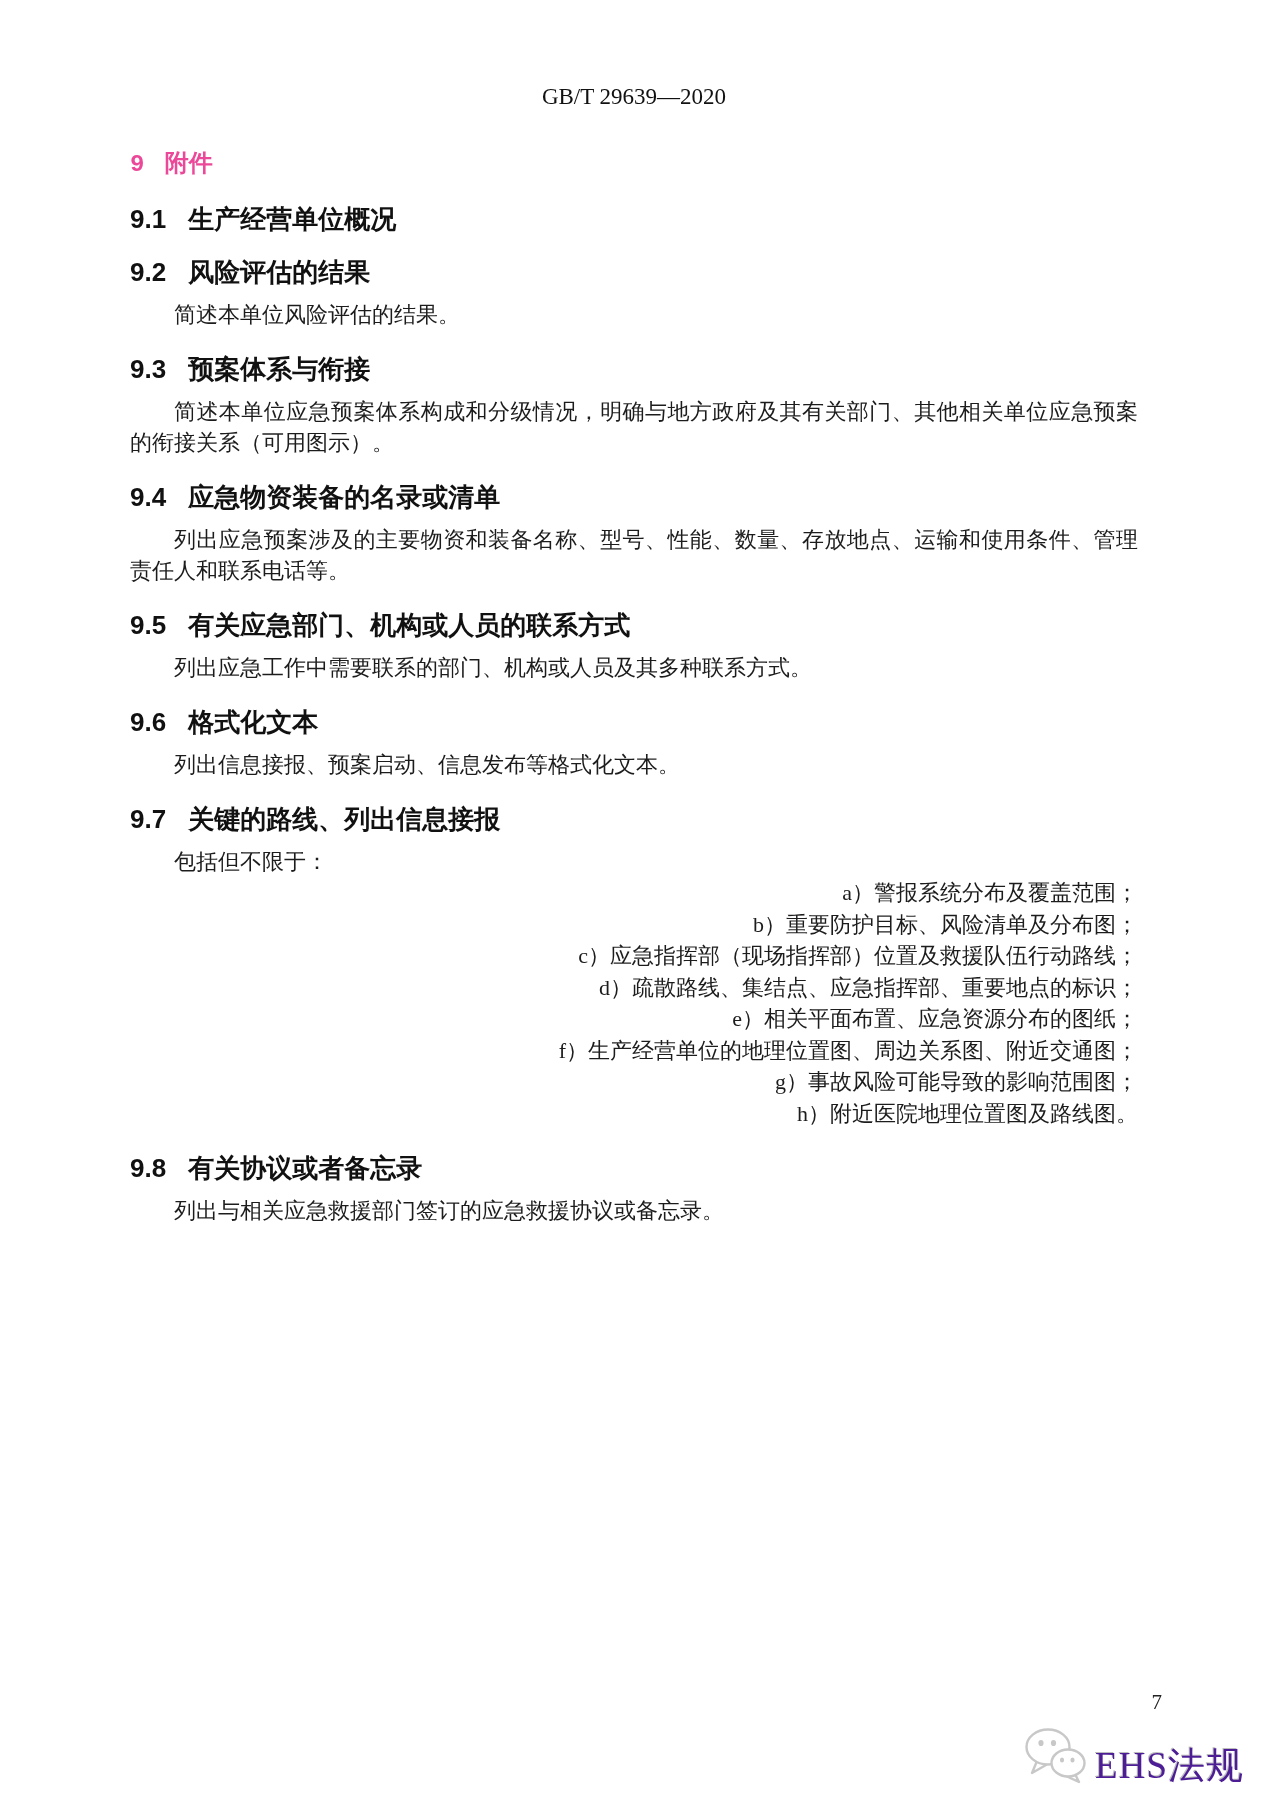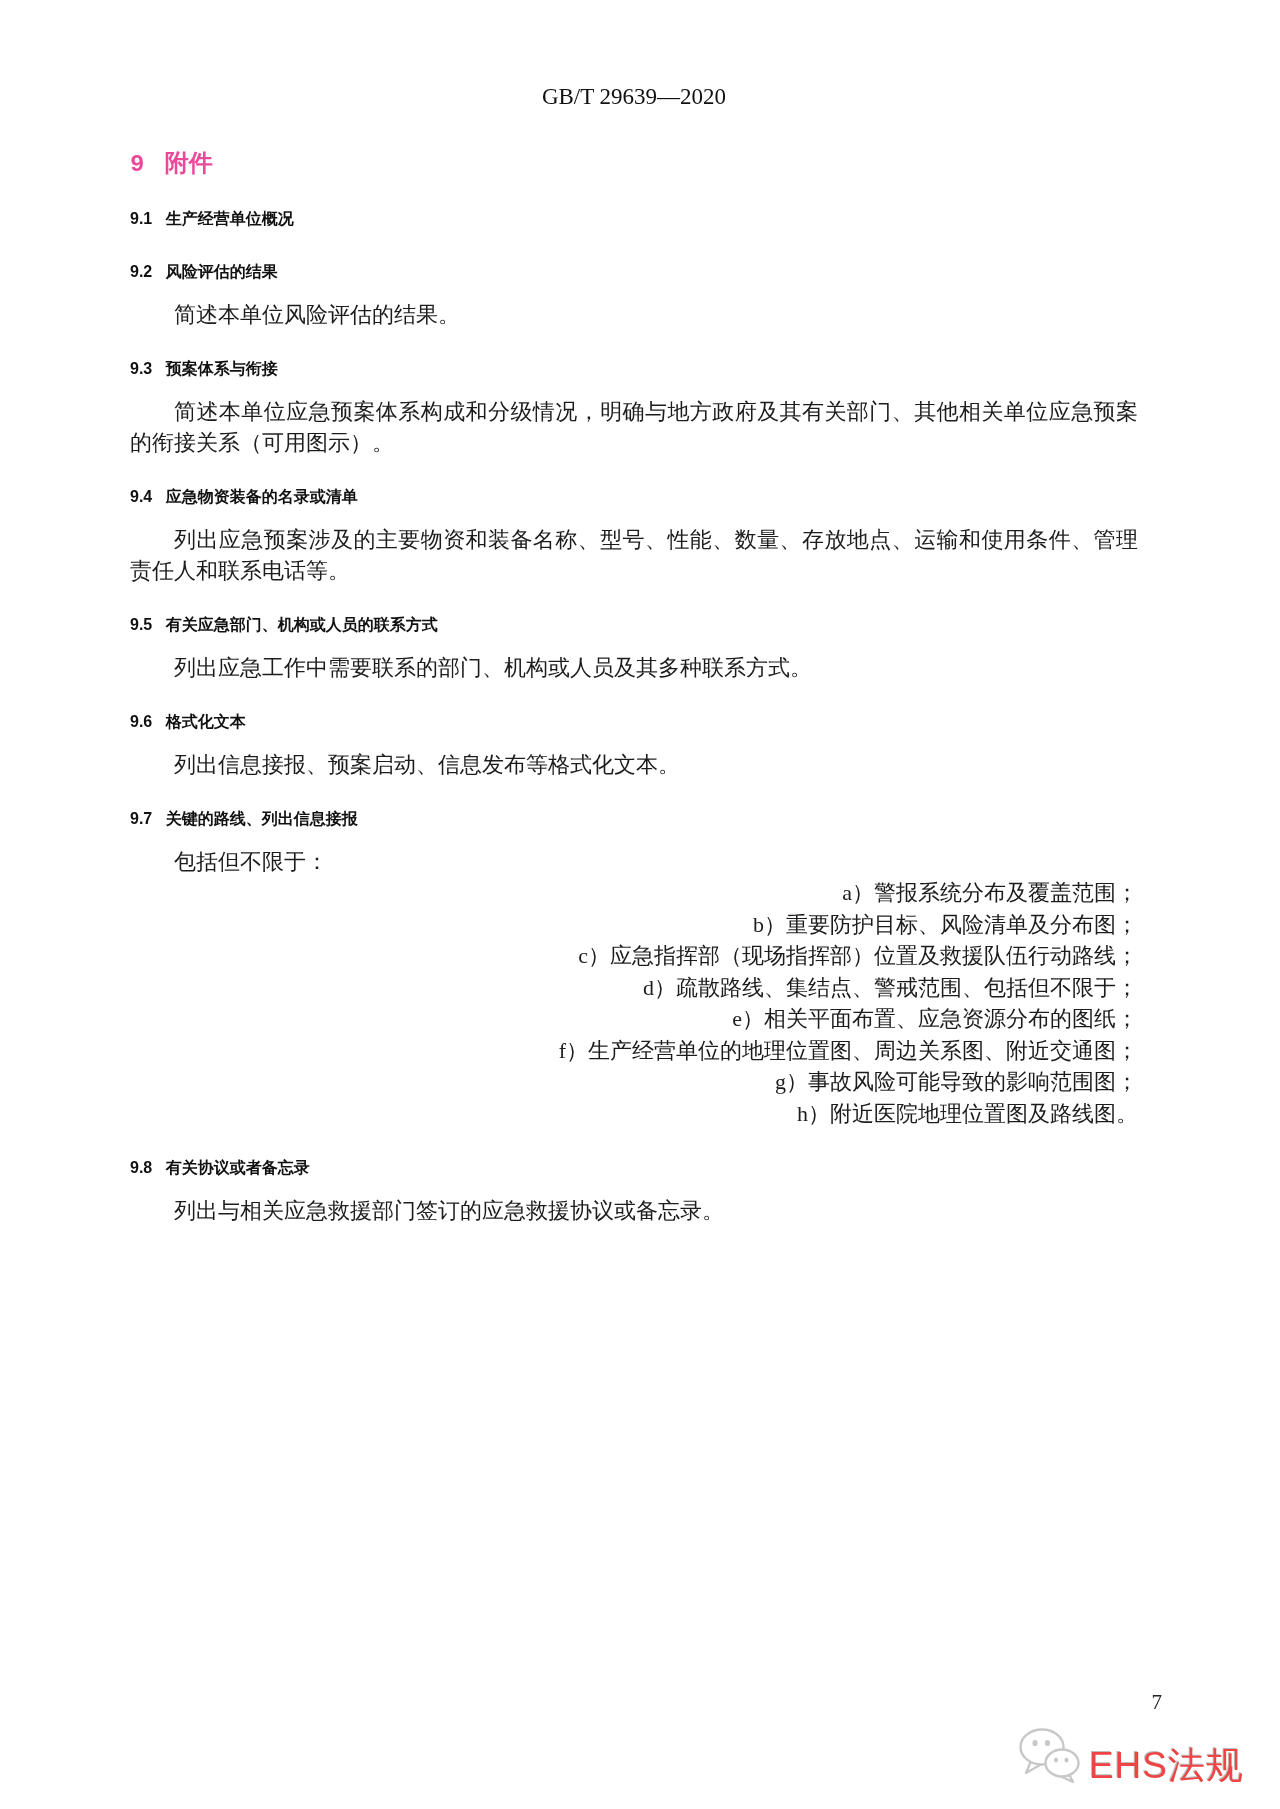--- a/index.html
+++ b/index.html
@@ -31,21 +31,21 @@
     font-weight: 700;
     font-size: 24px;
     line-height: 30px;
     color: #ec4899;
   }
   .chapter-heading .chap-num { margin-right: 0.85em; }
   .sec-head {
     margin-top: 25px;
     font-family: "Liberation Sans", sans-serif;
     font-weight: 700;
-    font-size: 16px;
+    font-size: 26px;
     line-height: 28px;
     color: #111;
   }
   .sec-head .sec-num { margin-right: 0.85em; font-weight: 700; }
   .para {
     margin-top: 13px;
     font-family: "Liberation Serif", serif;
     font-size: 22px;
     line-height: 31px;
     text-align: justify;
@@ -75,25 +75,25 @@
   }
   .watermark {
     position: absolute;
     top: 1722px;
     right: 36px;
     display: flex;
     align-items: center;
     gap: 6px;
   }
   .watermark-text {
-    font-family: Liberation Sans, sans-serif;
+    font-family: Liberation Serif, serif;
     font-size: 37px;
     font-weight: 400;
     letter-spacing: 1px;
-    color: #ef4444;
+    color: #4c1d95;
     text-shadow: -1px -1px 0 #bdbdbd, 1px 1px 1px #ffffff;
     margin-top: 19px;
   }
 </style>
 </head>
 <body>
 
 <div class="page">
 
   <div class="doc-header">GB/T 29639—2020</div>
@@ -156,21 +156,21 @@
 
   <section class="doc-section">
     <h2 class="sec-head">
       <span class="sec-num">9.7</span><span class="sec-title">关键的路线、列出信息接报</span>
     </h2>
     <div class="sec-body">
           <p class="para">包括但不限于：</p>
           <div class="list-item"><span class="list-marker">a）</span><span>警报系统分布及覆盖范围；</span></div>
           <div class="list-item"><span class="list-marker">b）</span><span>重要防护目标、风险清单及分布图；</span></div>
           <div class="list-item"><span class="list-marker">c）</span><span>应急指挥部（现场指挥部）位置及救援队伍行动路线；</span></div>
-          <div class="list-item"><span class="list-marker">d）</span><span>疏散路线、集结点、警戒范围、包括但不限于；</span></div>
+          <div class="list-item"><span class="list-marker">d）</span><span>疏散路线、集结点、应急指挥部、重要地点的标识；</span></div>
           <div class="list-item"><span class="list-marker">e）</span><span>相关平面布置、应急资源分布的图纸；</span></div>
           <div class="list-item"><span class="list-marker">f）</span><span>生产经营单位的地理位置图、周边关系图、附近交通图；</span></div>
           <div class="list-item"><span class="list-marker">g）</span><span>事故风险可能导致的影响范围图；</span></div>
           <div class="list-item"><span class="list-marker">h）</span><span>附近医院地理位置图及路线图。</span></div>
         </div>
   </section>
 
   <section class="doc-section">
     <h2 class="sec-head">
       <span class="sec-num">9.8</span><span class="sec-title">有关协议或者备忘录</span>

